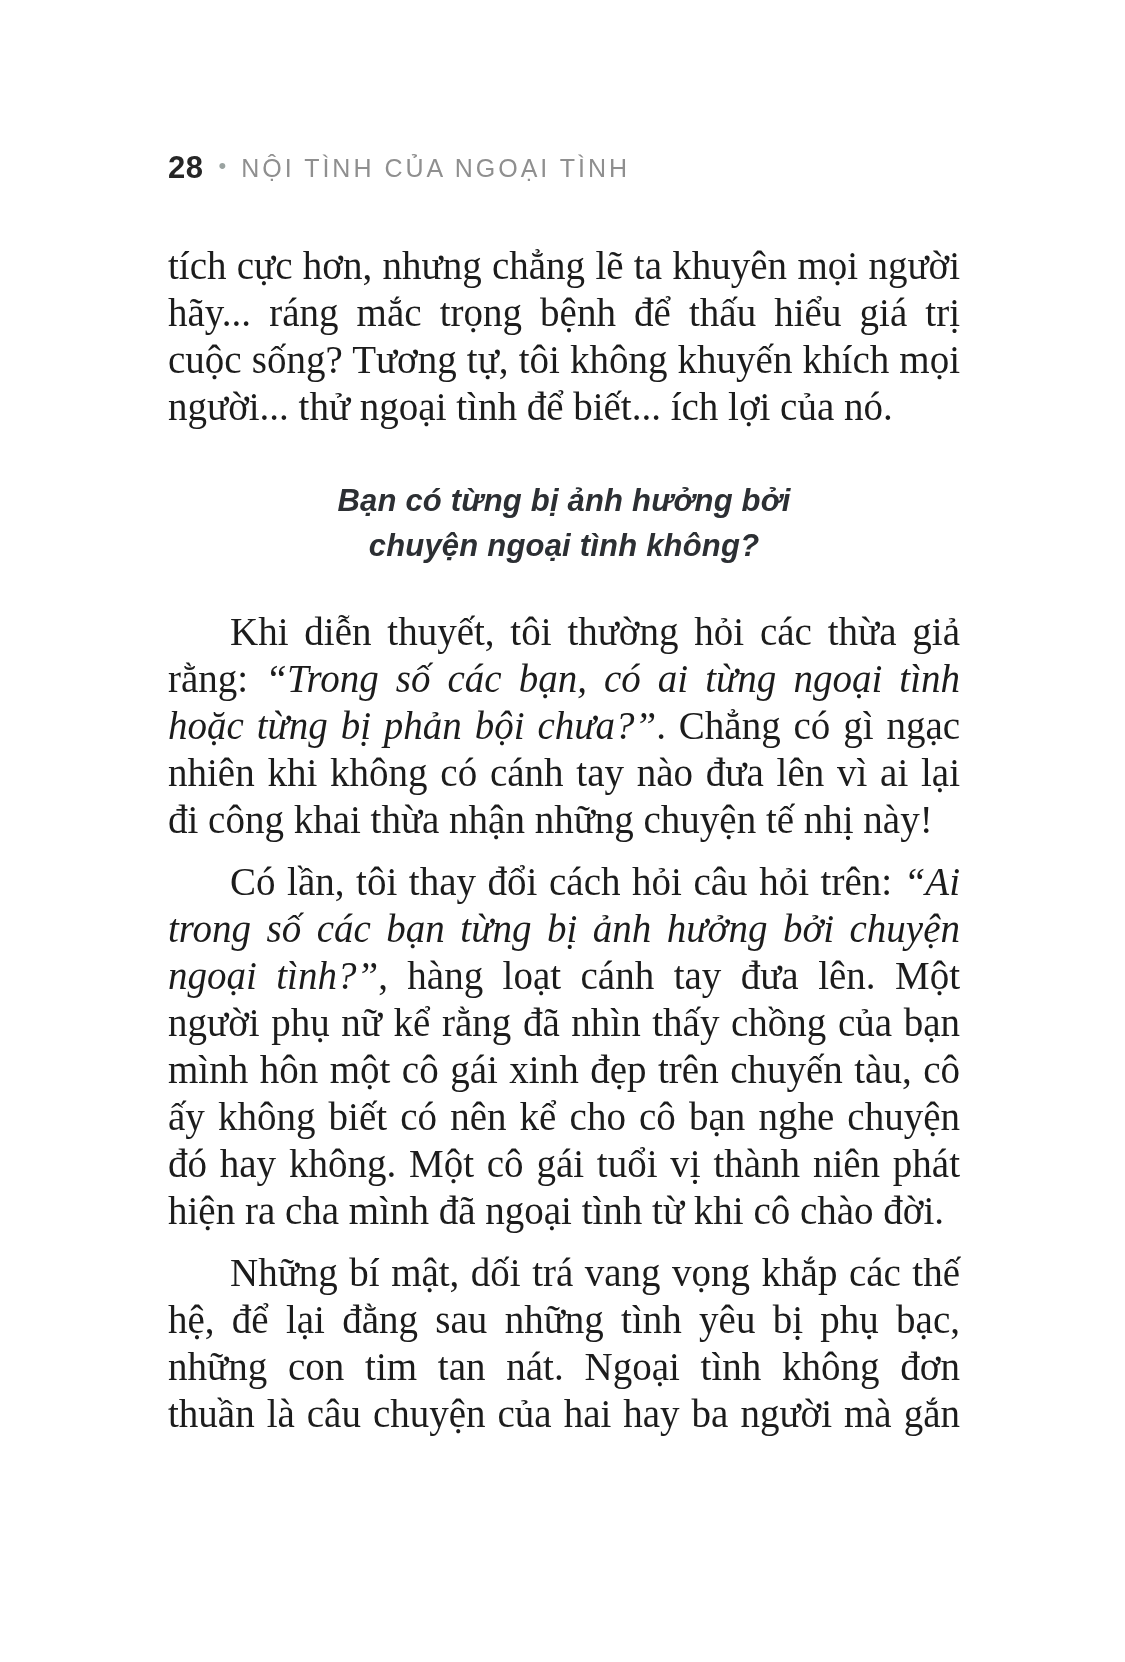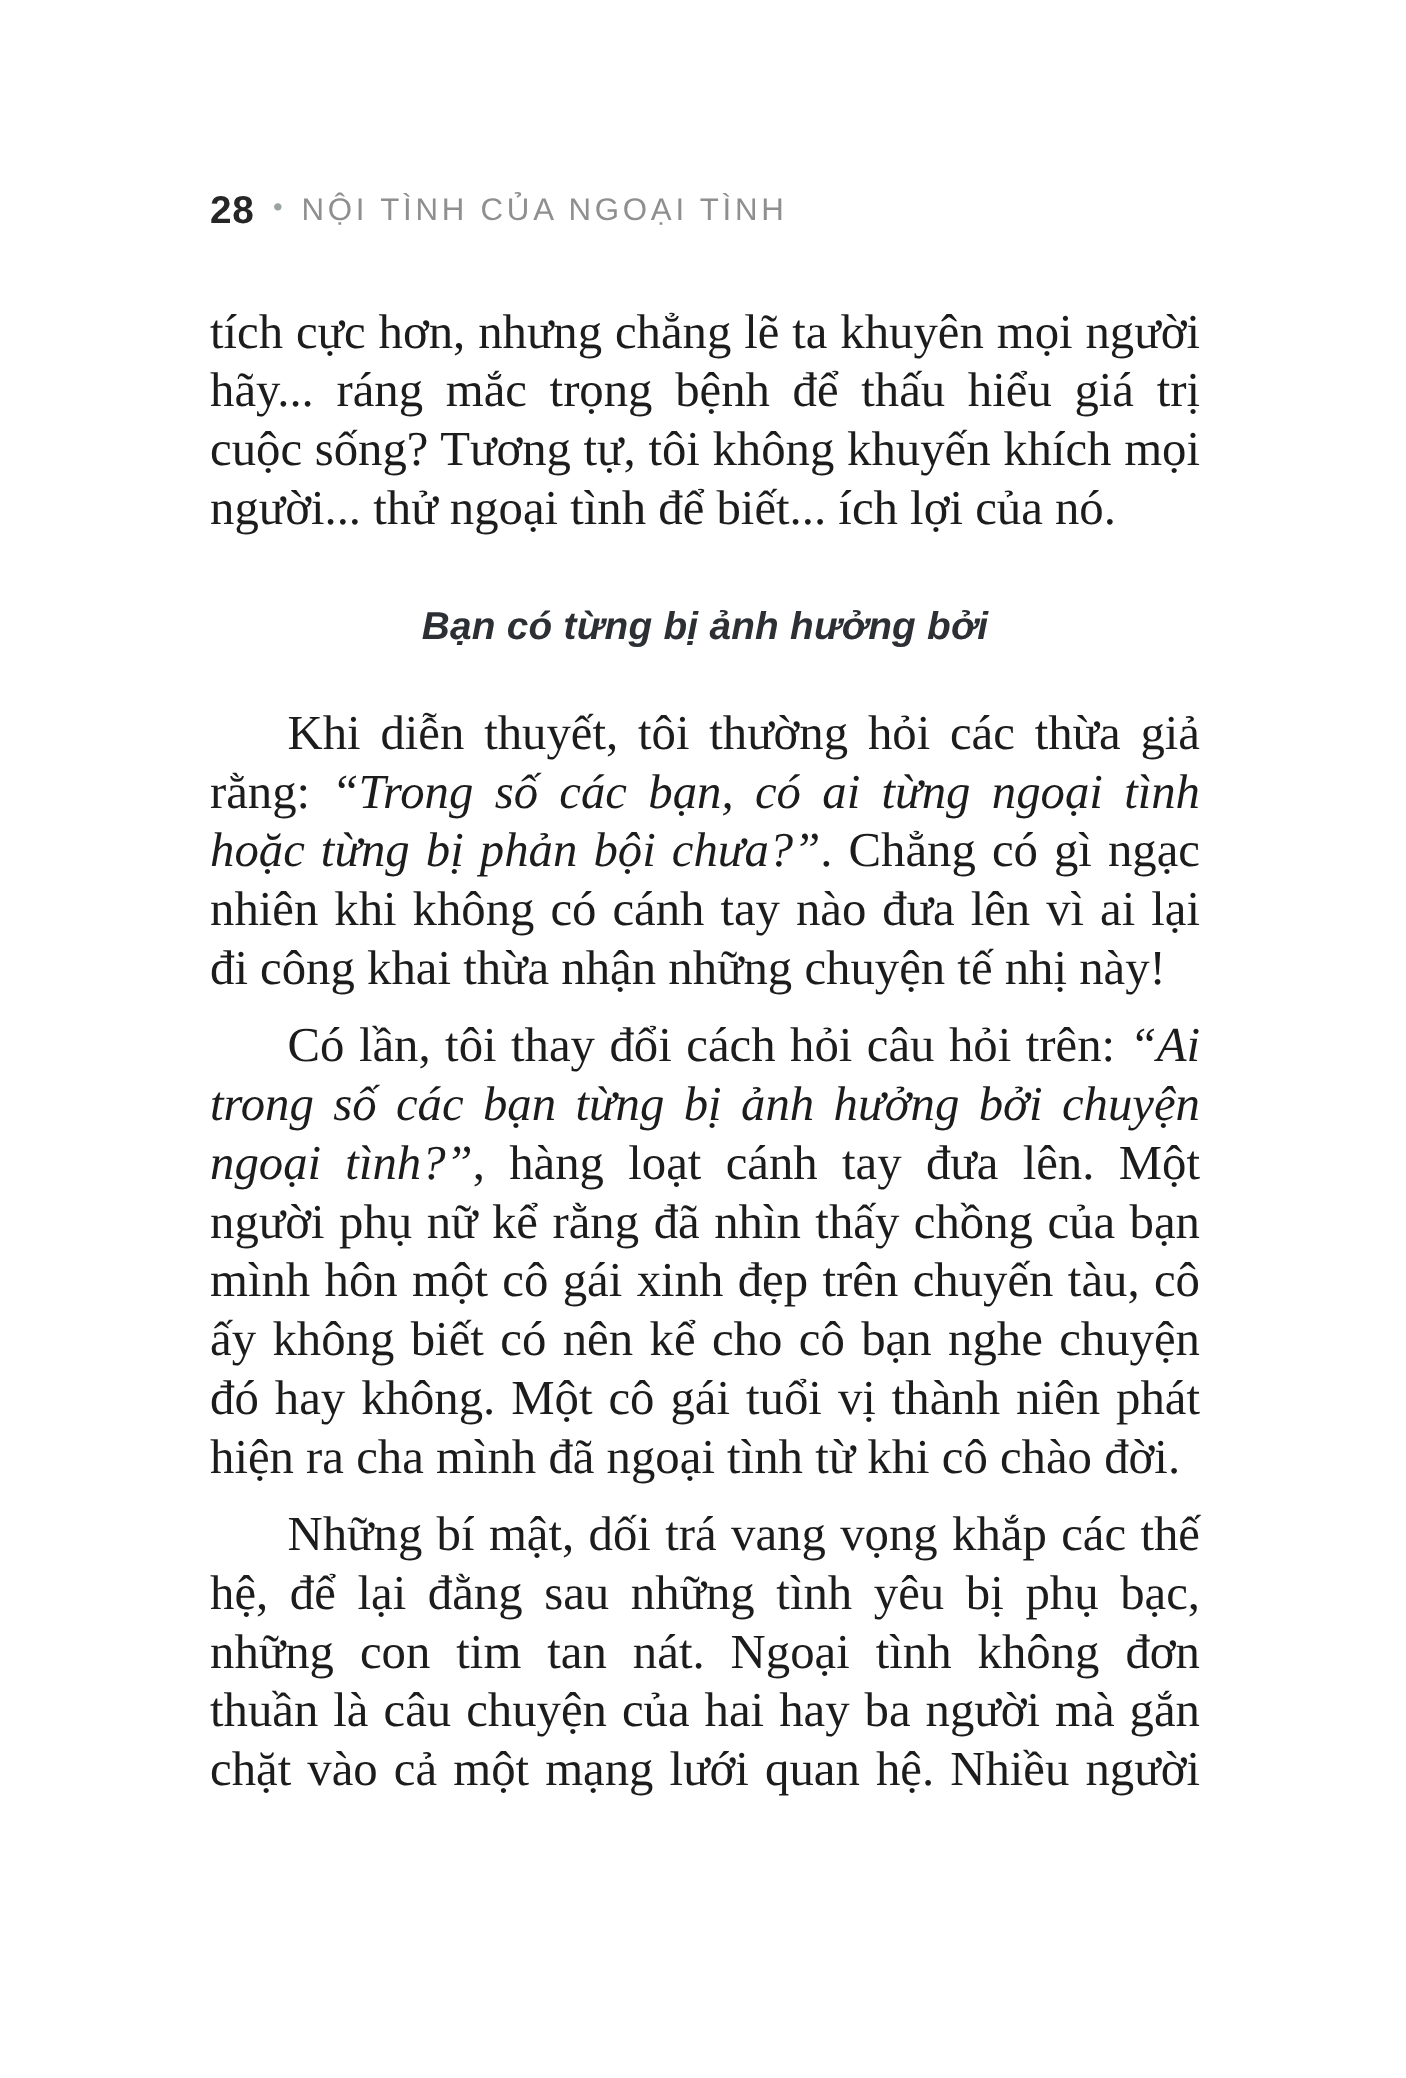--- a/index.html
+++ b/index.html
@@ -77,20 +77,21 @@
     <span class="head-dot">•</span>
     <span class="head-title">NỘI TÌNH CỦA NGOẠI TÌNH</span>
   </header>
 
   <main>
 
     <p class="body-para"><span>tích cực hơn, nhưng chẳng lẽ ta khuyên mọi người hãy... ráng mắc trọng bệnh để thấu hiểu giá trị cuộc sống? Tương tự, tôi không khuyến khích mọi người... thử ngoại tình để biết... ích lợi của nó.</span></p>
 
     <h2 class="section-heading">
       <span class="hl">Bạn có từng bị ảnh hưởng bởi</span>
+      <span class="hl">chuyện ngoại tình không?</span>
     </h2>
 
     <p class="body-para indent"><span>Khi diễn thuyết, tôi thường hỏi các thừa giả rằng: </span><span class="it">“Trong số các bạn, có ai từng ngoại tình hoặc từng bị phản bội chưa?”</span><span>. Chẳng có gì ngạc nhiên khi không có cánh tay nào đưa lên vì ai lại đi công khai thừa nhận những chuyện tế nhị này!</span></p>
 
     <p class="body-para indent"><span>Có lần, tôi thay đổi cách hỏi câu hỏi trên: </span><span class="it">“Ai trong số các bạn từng bị ảnh hưởng bởi chuyện ngoại tình?”</span><span>, hàng loạt cánh tay đưa lên. Một người phụ nữ kể rằng đã nhìn thấy chồng của bạn mình hôn một cô gái xinh đẹp trên chuyến tàu, cô ấy không biết có nên kể cho cô bạn nghe chuyện đó hay không. Một cô gái tuổi vị thành niên phát hiện ra cha mình đã ngoại tình từ khi cô chào đời.</span></p>
 
     <p class="body-para indent"><span>Những bí mật, dối trá vang vọng khắp các thế hệ, để lại đằng sau những tình yêu bị phụ bạc, những con tim tan nát. Ngoại tình không đơn thuần là câu chuyện của hai hay ba người mà gắn chặt vào cả một mạng lưới quan hệ. Nhiều người bị ảnh hưởng bởi chuyện ngoại tình đã không đủ dũng khí giơ cánh tay lên giữa đám đông, thế nên họ thích kể riêng với tôi. Tại nhiều bữa tiệc, nhiều người kéo tôi ra một góc riêng để nói chuyện. Cũng có nhiều người đến văn phòng của tôi để thổ lộ</span></p>
 
   </main>
 

